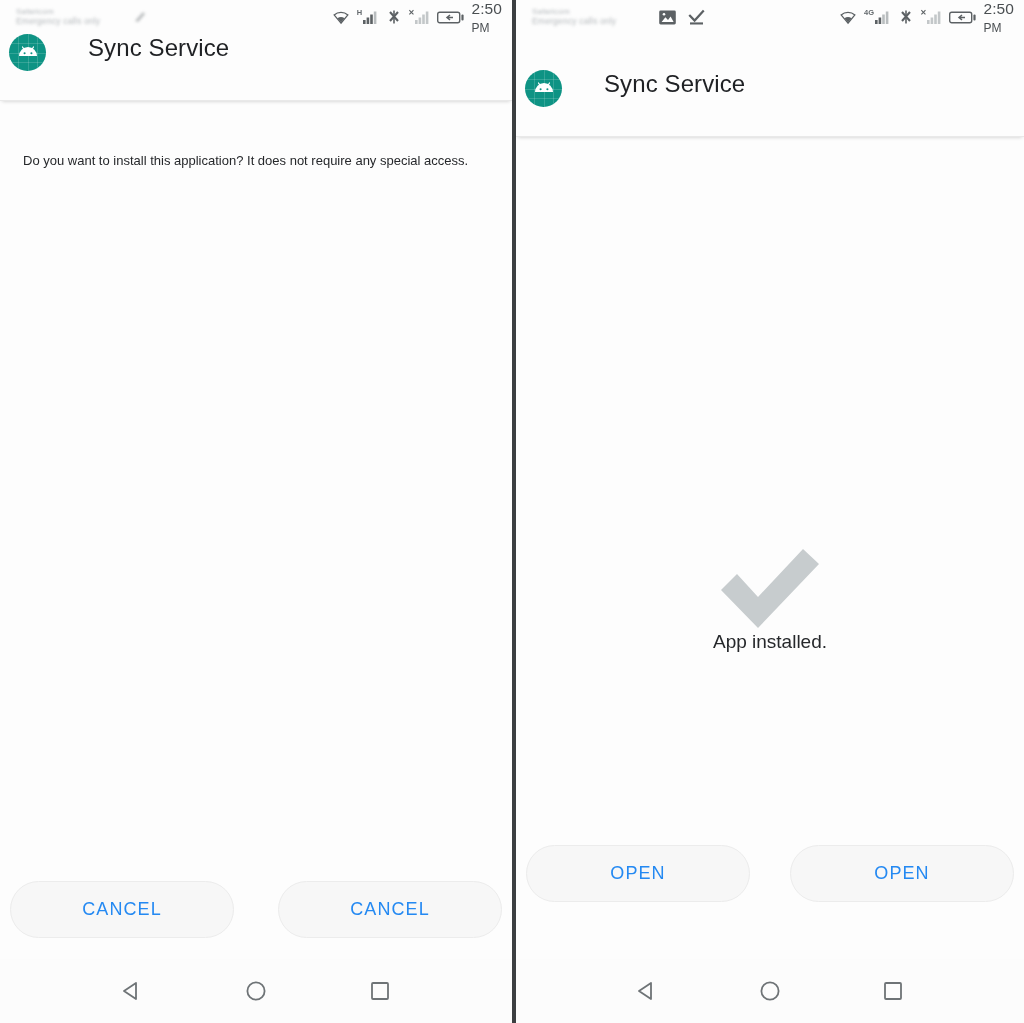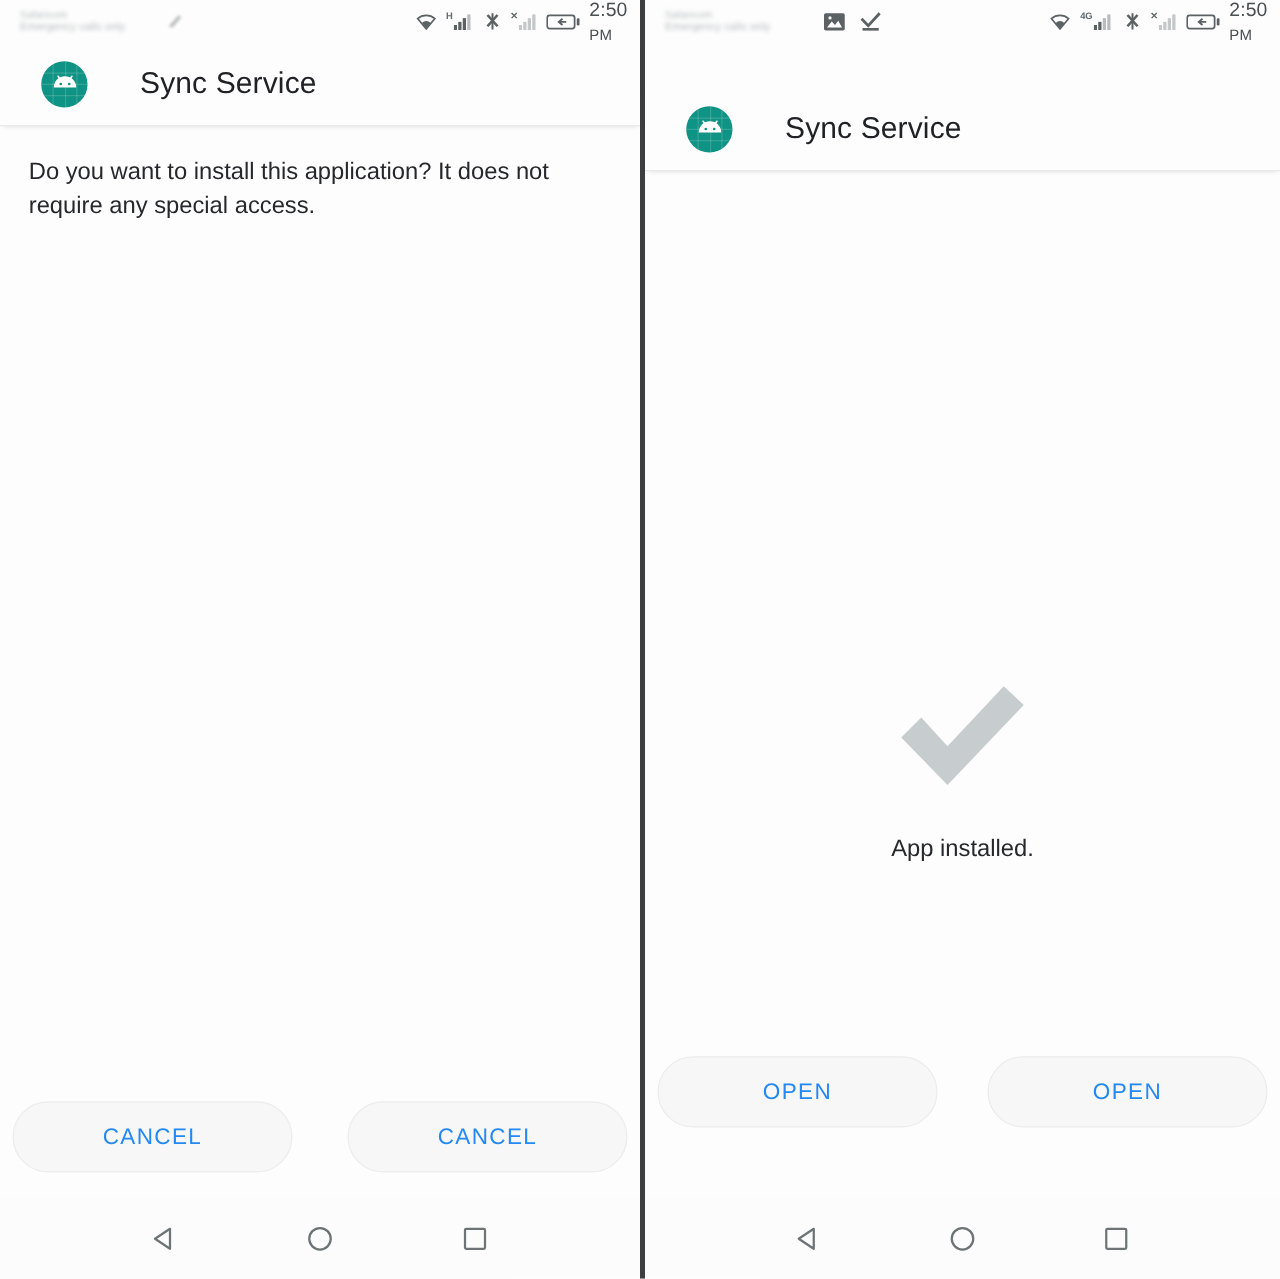--- a/index.html
+++ b/index.html
@@ -83,22 +83,22 @@
     align-items: baseline;
     gap: 3px;
     flex-direction: column;
   }
   .clock .ampm { font-size: 12px; }
 
   
   .appbar {
     flex: 0 0 67px;
     display: flex;
-    align-items: center;
-    padding-left: 33px;
+    align-items: flex-start;
+    padding-left: 9px;
     background: #fdfdfd;
     border-bottom: 1px solid #e9e9e9;
     box-shadow: 0 2px 4px -2px rgba(0,0,0,.22);
     z-index: 2;
   }
   .app-icon {
     width: 37px; height: 37px;
     border-radius: 50%;
     background: #0e9384;
     position: relative;
@@ -125,36 +125,36 @@
   }
 
   
   .content {
     flex: 1 1 auto;
     position: relative;
     background: #fdfdfd;
     padding: 24px 26px 0 23px;
   }
   .prompt-text {
-    font-size: 19px;
+    font-size: 13px;
     line-height: 1.42;
     color: #26282b;
     max-width: 450px;
+    margin-top: 27px;
   }
   .installed-block {
     position: absolute;
     left: 0; right: 0;
     top: 372px;
     display: flex;
     flex-direction: column;
     align-items: center;
   }
   .check-mark { width: 106px; height: 86px; }
   .installed-label {
-    margin-top: 38px;
     font-size: 19px;
     color: #26282b;
   }
 
   
   .button-row {
     flex: 0 0 100px;
     display: flex;
     align-items: center;
     justify-content: space-between;

